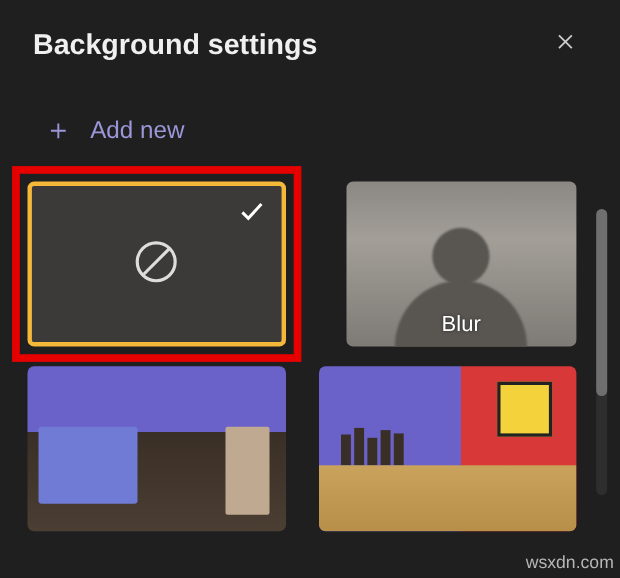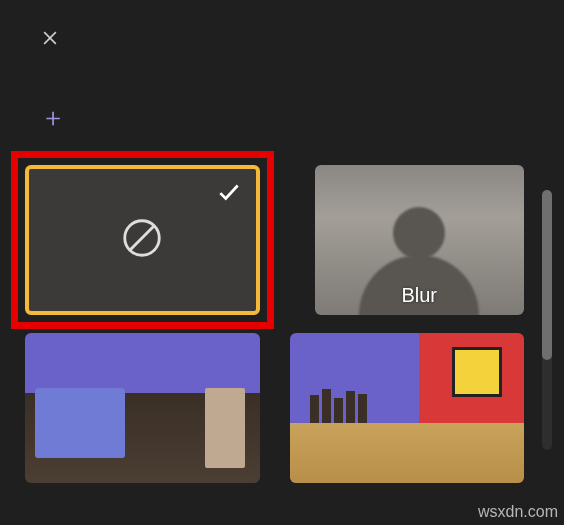--- a/index.html
+++ b/index.html
@@ -211,32 +211,34 @@
     bottom:4px; right:6px;
     font-size:16px;
     color:#b6b6b6;
     font-family: Arial, sans-serif;
   }
 </style>
 </head>
 <body>
 
 <div class="header">
+  <div class="title">Background settings</div>
   <div class="close-btn">
     <span>
       <svg viewBox="0 0 24 24" fill="none" stroke="currentColor" stroke-width="2">
         <line x1="5" y1="5" x2="19" y2="19"></line>
           <line x1="19" y1="5" x2="5" y2="19"></line>
       </svg>
     </span>
   </div>
 </div>
 
 <div class="addnew">
   <span class="addnew-plus">＋</span>
+  <span class="addnew-label">Add new</span>
 </div>
 
 <div class="grid-wrap">
   <div class="grid">
     <div class="tile-none-outer">
       <div class="annot-box"></div>
       <div class="tile tile-none">
         <span class="check">
           <svg viewBox="0 0 24 24" fill="none" stroke="#fff" stroke-width="2.5">
             <polyline points="4,13 9,18 20,6"></polyline>

